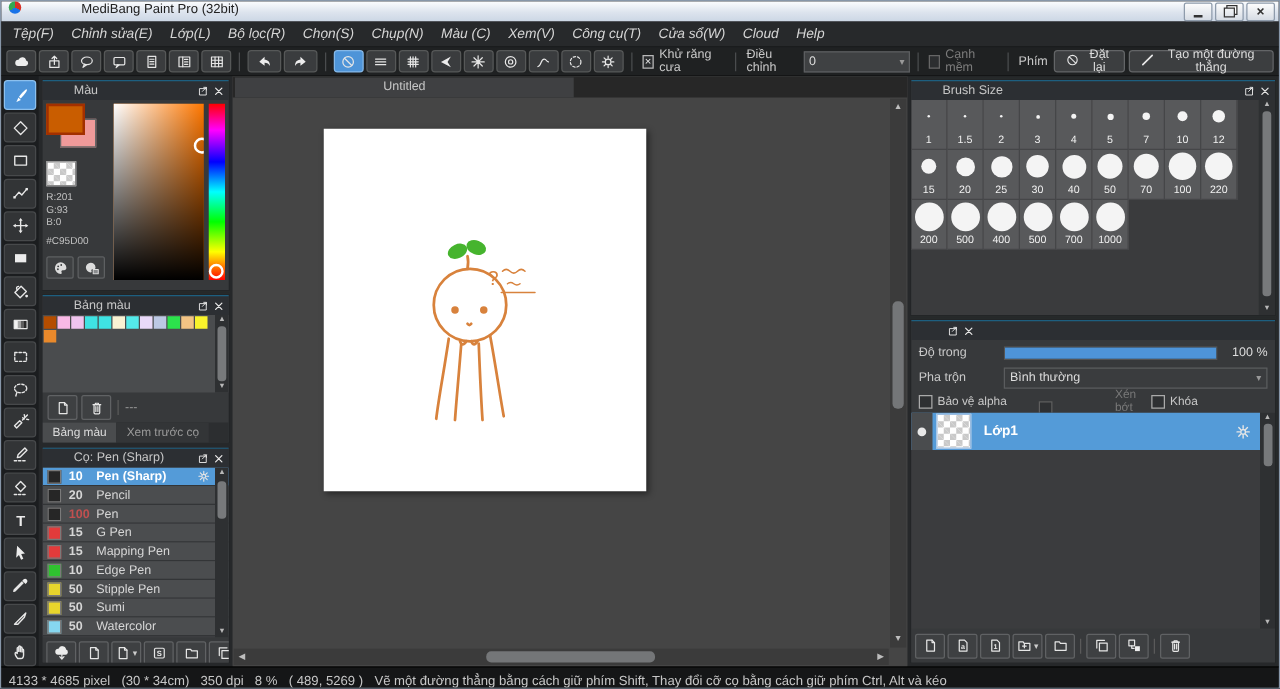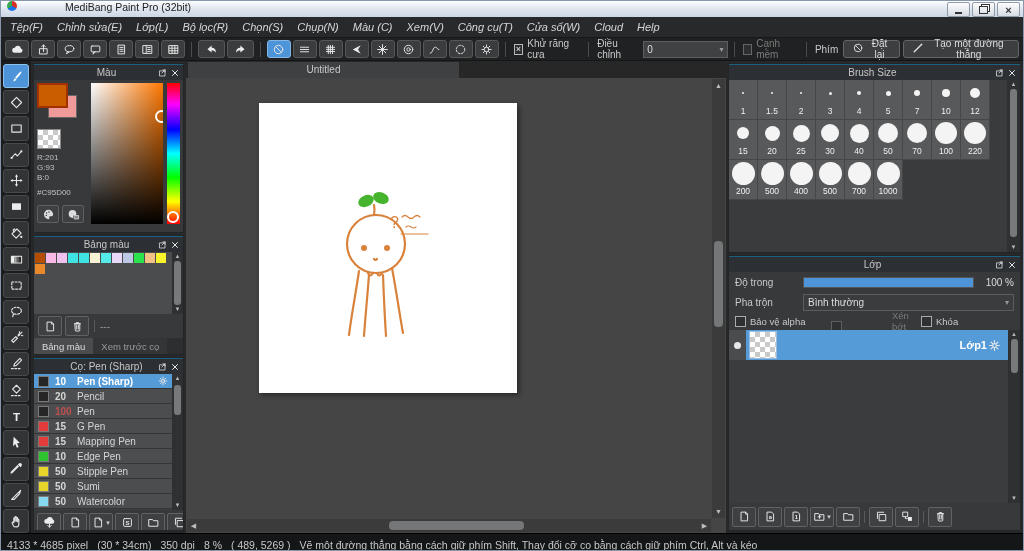--- a/index.html
+++ b/index.html
@@ -44,21 +44,21 @@
   .toolcol{width:30px;background:#1b1d1f;display:flex;flex-direction:column;align-items:center;padding-top:3px;gap:2px;}
   .tool{width:24px;height:24px;background:#323436;border:1px solid #47494b;border-radius:3px;
         display:flex;align-items:center;justify-content:center;}
   .tool.selected{background:var(--accent,#4e94d8);border-color:#8cc0ee;}
   
   .leftpanels{width:155px;background:#26282a;display:flex;flex-direction:column;gap:2px;padding:2px;box-sizing:border-box;}
   .rightpanels{width:297px;background:#26282a;display:flex;flex-direction:column;gap:2px;padding:2px;box-sizing:border-box;}
   .panel{background:#37393b;border:1px solid #232527;box-sizing:border-box;display:flex;flex-direction:column;overflow:hidden;}
   .phead{height:15px;flex:none;background:#2c2f33;border-top:1px solid #1d5f80;display:flex;align-items:center;padding:0 3px;}
   .phead .sp{width:22px;}
-  .ptitle{flex:1;text-align:center;font-size:10px;color:#c6c6c6;line-height:14px;}
+  .ptitle{flex:1;text-align:left;font-size:10px;color:#c6c6c6;line-height:14px;}
   .picon{width:11px;height:11px;display:flex;align-items:center;justify-content:center;margin-left:2px;}
   
   .color-body{flex:1;display:flex;padding:3px;gap:4px;}
   .cinfo{width:50px;flex:none;font-size:8px;color:#c0c0c0;}
   .swatch-stack{position:relative;width:44px;height:44px;}
   .bg-swatch{position:absolute;left:11px;top:12px;width:27px;height:21px;border:1px solid #666;}
   .fg-swatch{position:absolute;left:0;top:0;width:27px;height:21px;border:2px solid #a33000;}
   .checker{background-color:#fff;background-image:linear-gradient(45deg,#c9c9c9 25%,transparent 25%,transparent 75%,#c9c9c9 75%),
            linear-gradient(45deg,#c9c9c9 25%,transparent 25%,transparent 75%,#c9c9c9 75%);
            background-size:10px 10px;background-position:0 0,5px 5px;}
@@ -129,21 +129,21 @@
   .slider{flex:1;height:9px;background:#222;border:1px solid #555;position:relative;}
   .slider .fill{position:absolute;left:0;top:0;bottom:0;width:100%;background:var(--accent,#4d96d8);}
   .lval{width:36px;text-align:right;font-size:10px;color:#ddd;flex:none;}
   .ldd{flex:1;height:15px;background:#3a3c3e;border:1px solid #5a5c5e;display:flex;align-items:center;font-size:10px;color:#ddd;padding:0 4px;}
   .lcheckrow{height:18px;flex:none;display:flex;align-items:center;padding:0 6px;font-size:9.5px;color:#c9c9c9;}
   .lcheckrow .cb{width:9px;height:9px;border:1px solid #aaa;background:#2e3032;margin-right:4px;flex:none;}
   .lcheck{display:flex;align-items:flex-end;}
   .lcheck.disabled{color:#787878;gap:46px;}
   .lcheck.disabled .cb{border-color:#5f5f5f;}
   .layer-list{flex:1;background:#3b3c3e;position:relative;overflow:hidden;}
-  .layer-row{height:30px;display:flex;align-items:center;background:var(--selection,#5b9bd5);margin-right:12px;text-align:right;}
+  .layer-row{height:30px;display:flex;align-items:center;background:var(--selection,#5b9bd5);margin-right:12px;}
   .eyecell{width:17px;height:30px;background:#4a4c4e;display:flex;align-items:center;justify-content:center;flex:none;}
   .eyedot{width:7px;height:7px;border-radius:50%;background:#e8e8e8;}
   .lthumb{width:26px;height:26px;margin-left:3px;border:1px solid #9abce0;flex:none;}
   .lname{margin-left:10px;font-size:11px;color:#fff;font-weight:bold;flex:1;}
   .lgear{margin-right:6px;display:flex;}
   
   .statusbar{height:21px;background:#151617;border-top:1px solid #000;display:flex;align-items:center;
              padding:0 6px;font-size:10.5px;color:#c7c7c7;gap:9px;white-space:nowrap;overflow:hidden;}
 </style>
 </head>
@@ -884,21 +884,20 @@
                 <span class="thumb" style="top:0;height:96%;"></span>
               </span>
             <span class="arr">▼</span>
           </div>
         </div>
       </section>
 
       <section class="panel" style="flex:1;">
         <header class="phead">
           <span class="sp"></span>
-          <span class="ptitle">Lớp</span>
         <span class="picon">
               <svg viewBox="0 0 16 16" width="10" height="10" fill="none" stroke="#e6e6e6" stroke-width="1.2" stroke-linecap="round" stroke-linejoin="round">
                 <rect x="4.6" y="4.6" width="8.2" height="8.2"></rect>
                 <path d="M7.8 8.2 13 3M9.6 3H13v3.4"></path>
               </svg>
             </span>
             <span class="picon">
               <svg viewBox="0 0 16 16" width="10" height="10" fill="none" stroke="#e6e6e6" stroke-width="1.2" stroke-linecap="round" stroke-linejoin="round">
                 <path d="M4 4l8 8M12 4l-8 8" stroke-width="1.6"></path>
               </svg>

